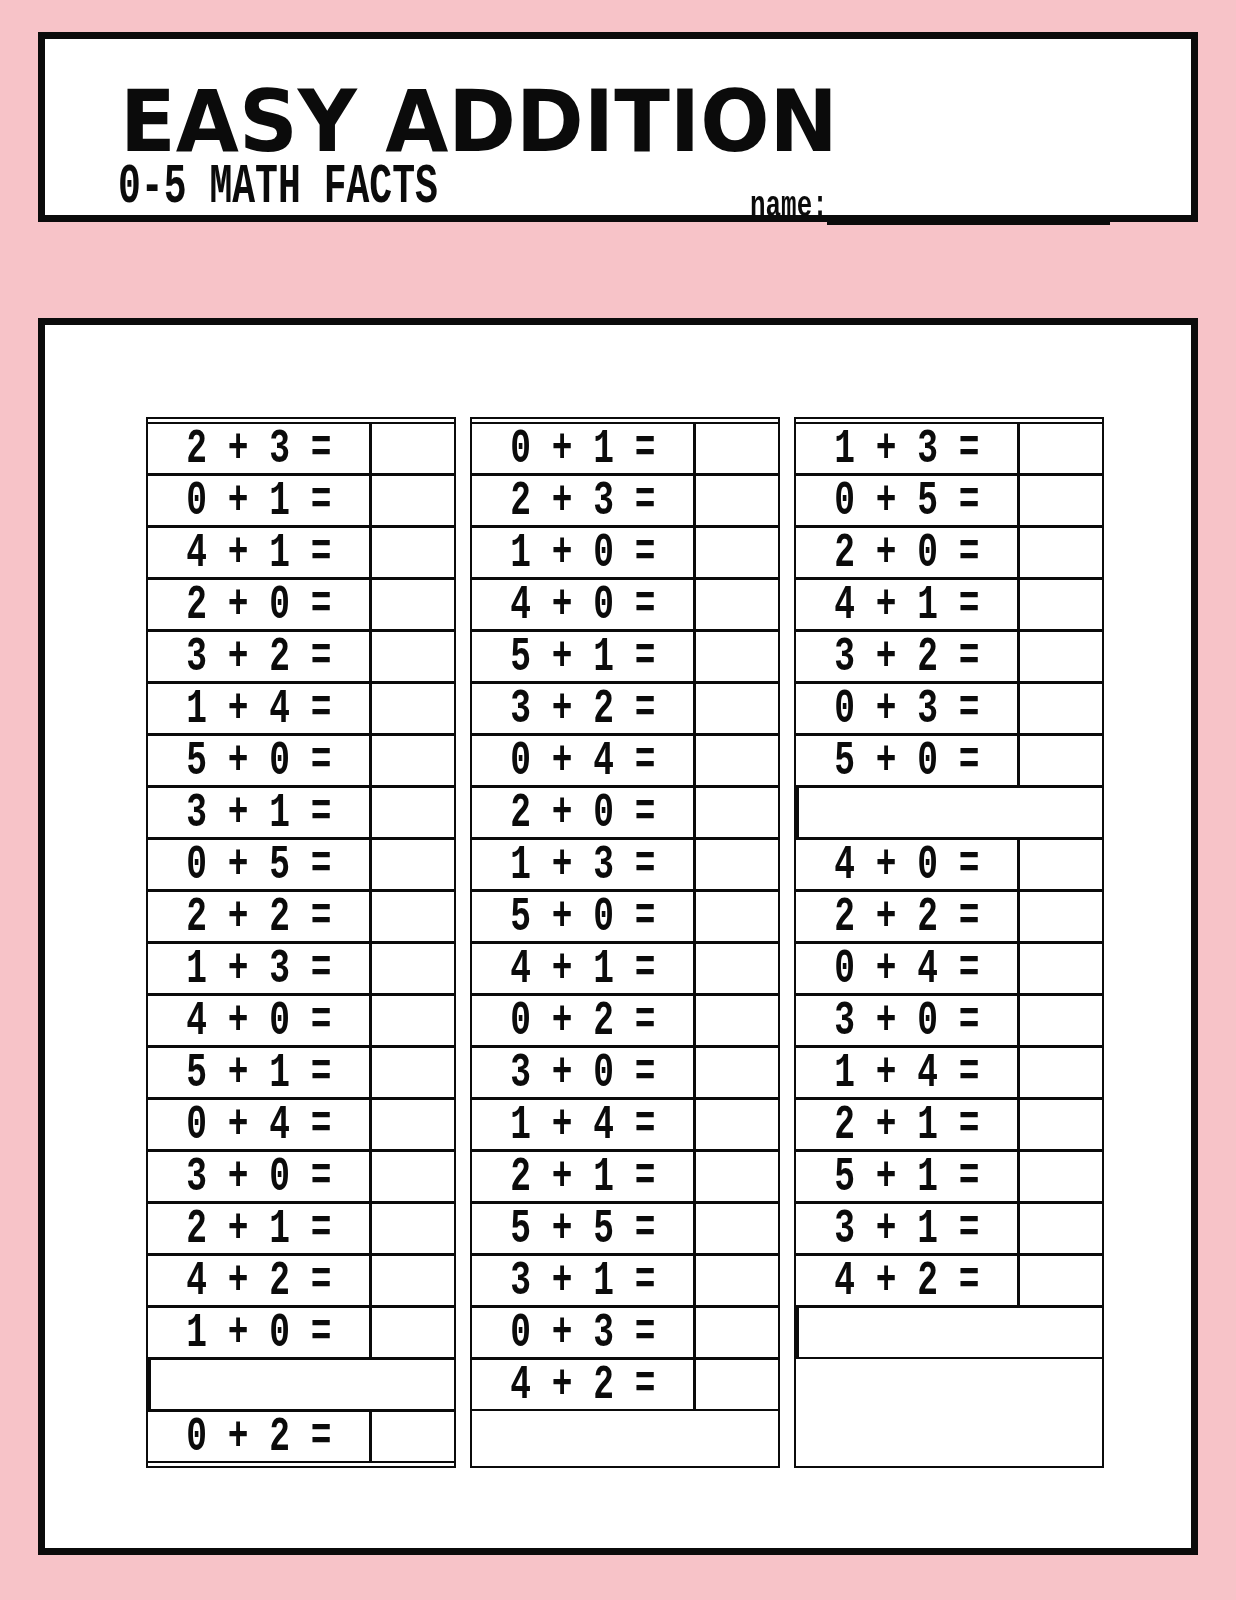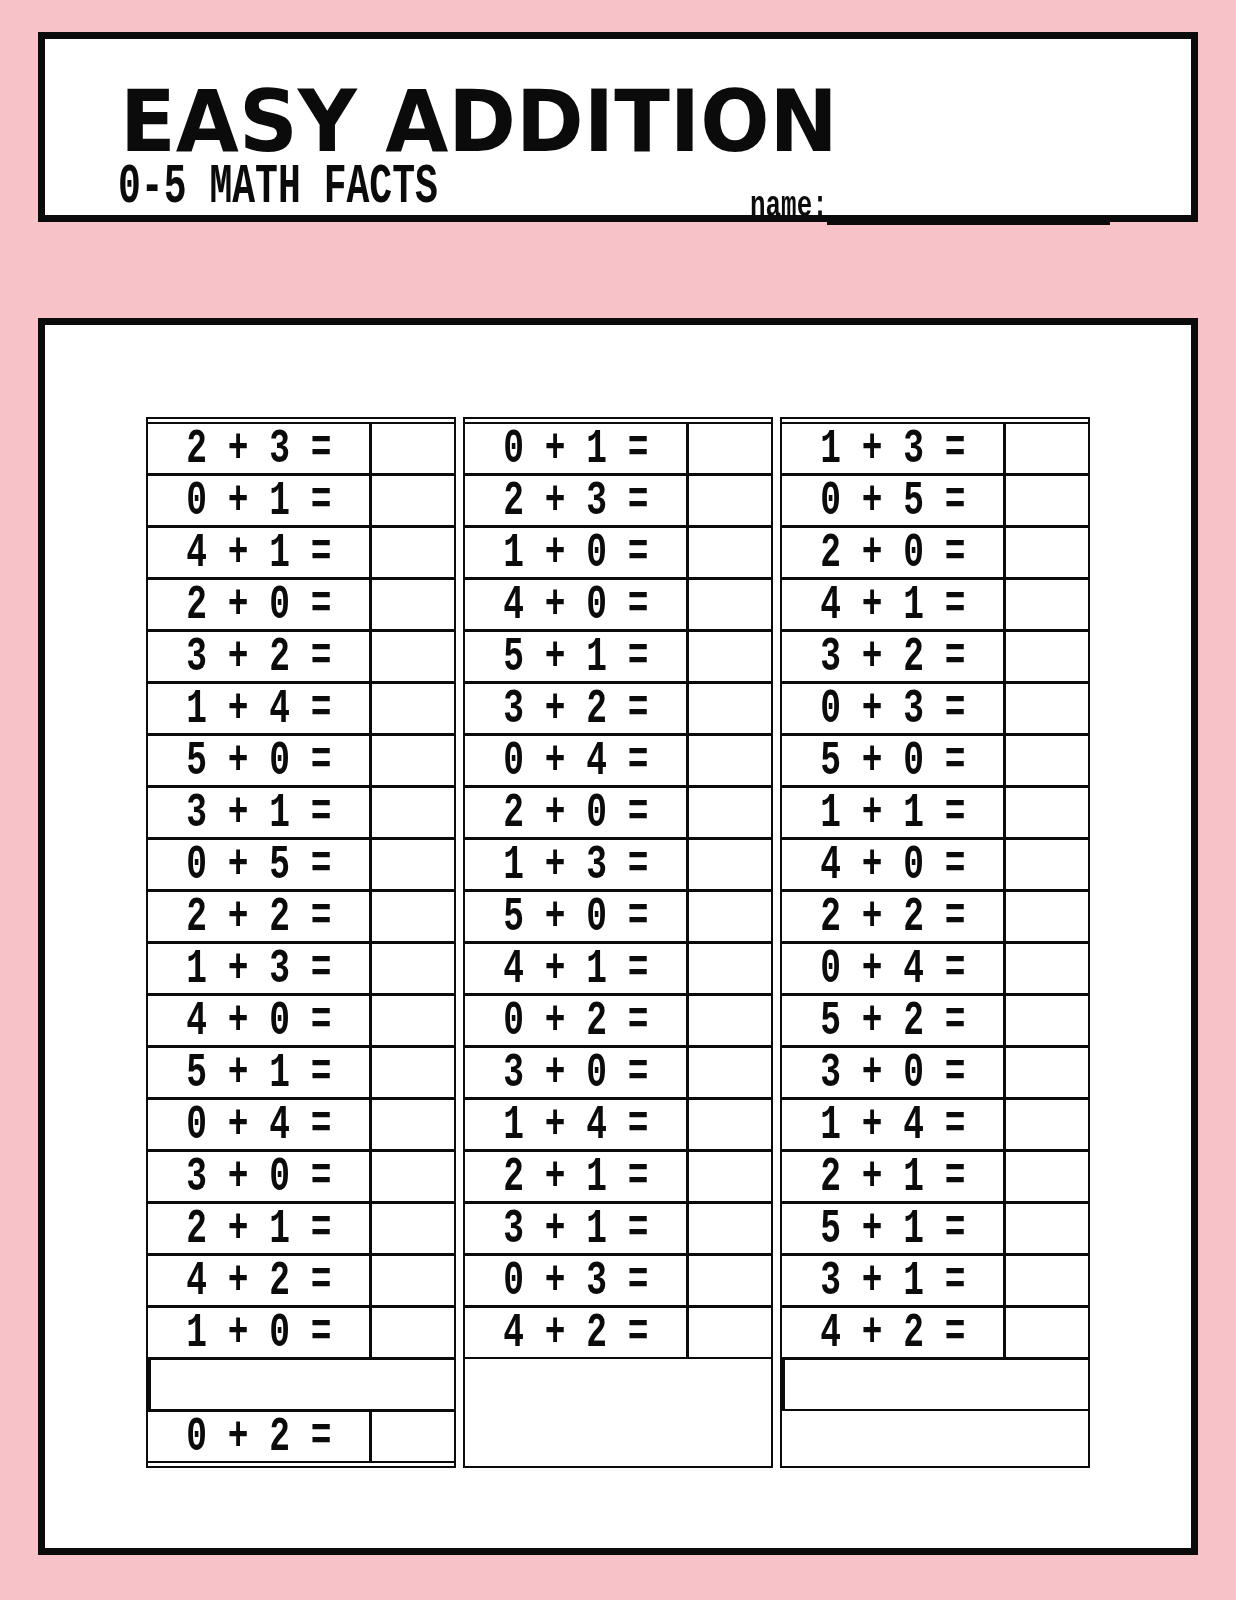--- a/index.html
+++ b/index.html
@@ -55,21 +55,21 @@
     transform-origin: left top;
   }
   .name-line {
     position: absolute; left: 782px; top: 183px;
     width: 283px; height: 3px;
     background: #0B0B0B;
   }
 
   .tables {
     position: absolute; left: 73px; top: 92px;
-    display: flex; gap: 7px; padding-left: 28px;
+    display: flex; gap: 14px; padding-left: 28px;
   }
   .ptable {
     width: 310px;
     box-sizing: border-box;
     border: 2px solid #0B0B0B;
     padding: 3px 0;
     background: #FFFFFF;
   }
   .prow {
     display: flex;
@@ -320,20 +320,26 @@
           <div class="acell"></div>
         </div>
         <div class="prow">
           <div class="pcell">
             <span class="ptext">2 + 1 =</span>
           </div>
           <div class="acell"></div>
         </div>
         <div class="prow">
           <div class="pcell">
+            <span class="ptext">5 + 5 =</span>
+          </div>
+          <div class="acell"></div>
+        </div>
+        <div class="prow">
+          <div class="pcell">
             <span class="ptext">3 + 1 =</span>
           </div>
           <div class="acell"></div>
         </div>
         <div class="prow">
           <div class="pcell">
             <span class="ptext">0 + 3 =</span>
           </div>
           <div class="acell"></div>
         </div>
@@ -381,46 +387,37 @@
           </div>
           <div class="acell"></div>
         </div>
         <div class="prow">
           <div class="pcell">
             <span class="ptext">5 + 0 =</span>
           </div>
           <div class="acell"></div>
         </div>
         <div class="prow">
-          <div class="pcell">
-            <span class="ptext">1 + 1 =</span>
-          </div>
           <div class="acell"></div>
         </div>
         <div class="prow">
           <div class="pcell">
             <span class="ptext">4 + 0 =</span>
           </div>
           <div class="acell"></div>
         </div>
         <div class="prow">
           <div class="pcell">
             <span class="ptext">2 + 2 =</span>
           </div>
           <div class="acell"></div>
         </div>
         <div class="prow">
           <div class="pcell">
             <span class="ptext">0 + 4 =</span>
-          </div>
-          <div class="acell"></div>
-        </div>
-        <div class="prow">
-          <div class="pcell">
-            <span class="ptext">5 + 2 =</span>
           </div>
           <div class="acell"></div>
         </div>
         <div class="prow">
           <div class="pcell">
             <span class="ptext">3 + 0 =</span>
           </div>
           <div class="acell"></div>
         </div>
         <div class="prow">

